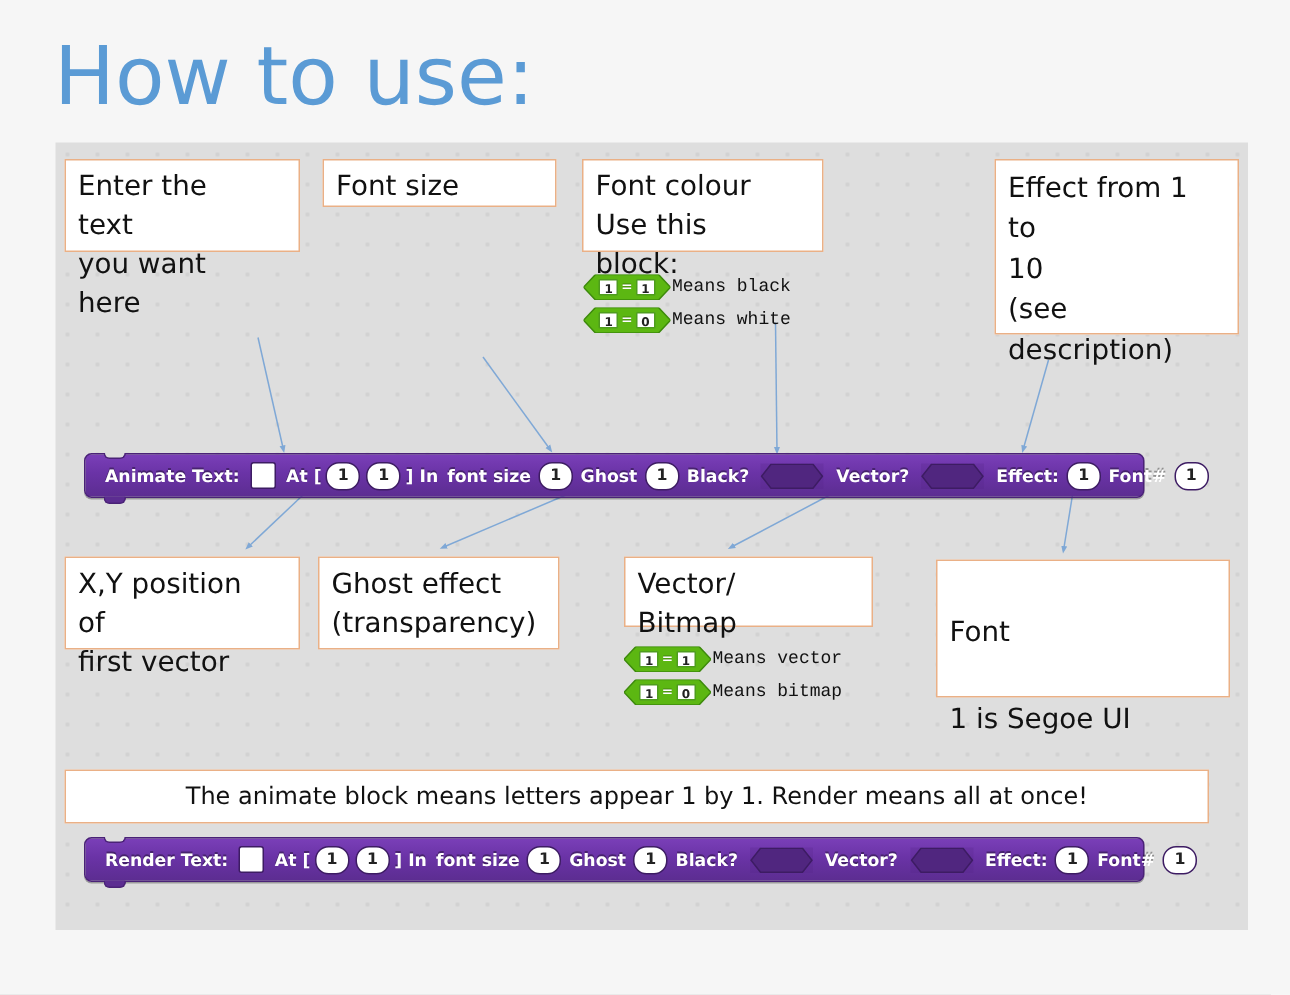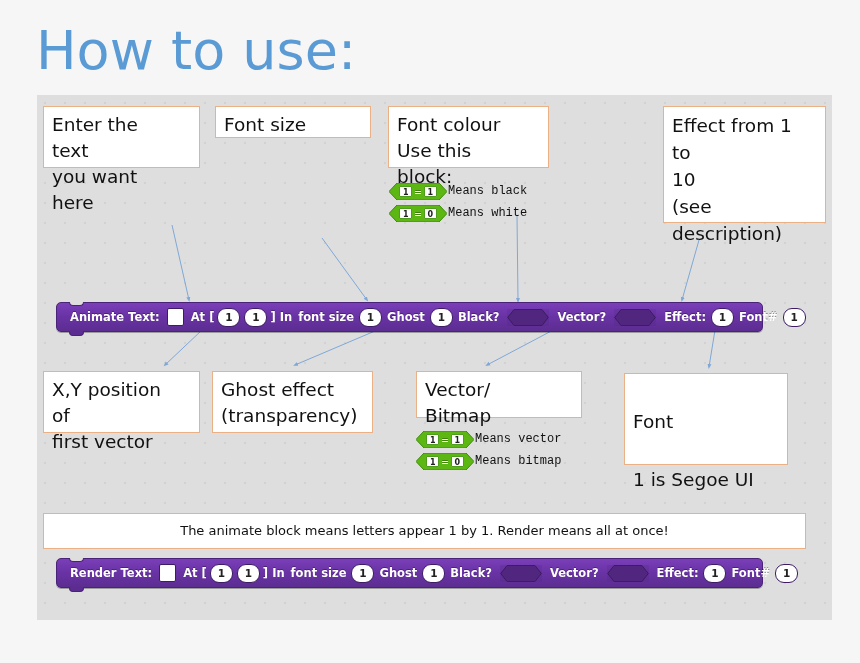--- a/index.html
+++ b/index.html
@@ -63,21 +63,21 @@
     padding: 5px 20px 5px 8px;
     white-space: pre-line;
   }
 
   .wide-note {
     position: absolute;
     background: #ffffff;
     border: 1px solid #eab086;
     box-sizing: border-box;
     color: #111111;
-    font-size: 13px;
+    font-size: 16px;
     line-height: 28px;
     font-family: "DejaVu Sans", sans-serif;
     display: flex;
     align-items: center;
     justify-content: center;
     white-space: nowrap;
   }
 
   .font-sample-handwriting {
     font-family: "DejaVu Serif", serif;
@@ -354,21 +354,21 @@
     </div>
 
     <div class="callout" style="left:6px; top:276px; width:157px; height:62px;">X,Y position of
 first vector</div>
 
     <div class="callout" style="left:175px; top:276px; width:161px; height:62px;">Ghost effect
 (transparency)</div>
 
     <div class="callout" style="left:379px; top:276px; width:166px; height:47px;">Vector/ Bitmap</div>
 
-    <div class="callout" style="left:587px; top:278px; width:164px; height:92px; line-height:29px; padding-top:4px;">
+    <div class="callout" style="left:587px; top:278px; width:196px; height:92px; line-height:29px; padding-top:4px;">
       <div>Font</div>
       <div>1 is Segoe UI</div>
       <div class="font-sample-handwriting">2 is MV Boli</div>
     </div>
 
     <div class="green-row" style="left:379px; top:336px;">
       <div class="green-block">
         <svg width="58" height="17" viewBox="0 0 58 17">
           <path d="M8,0 L50,0 L58,8.5 L50,17 L8,17 L0,8.5 Z" fill="#5cb712" stroke="#3d8a0c" stroke-width="1"></path>
         </svg>

